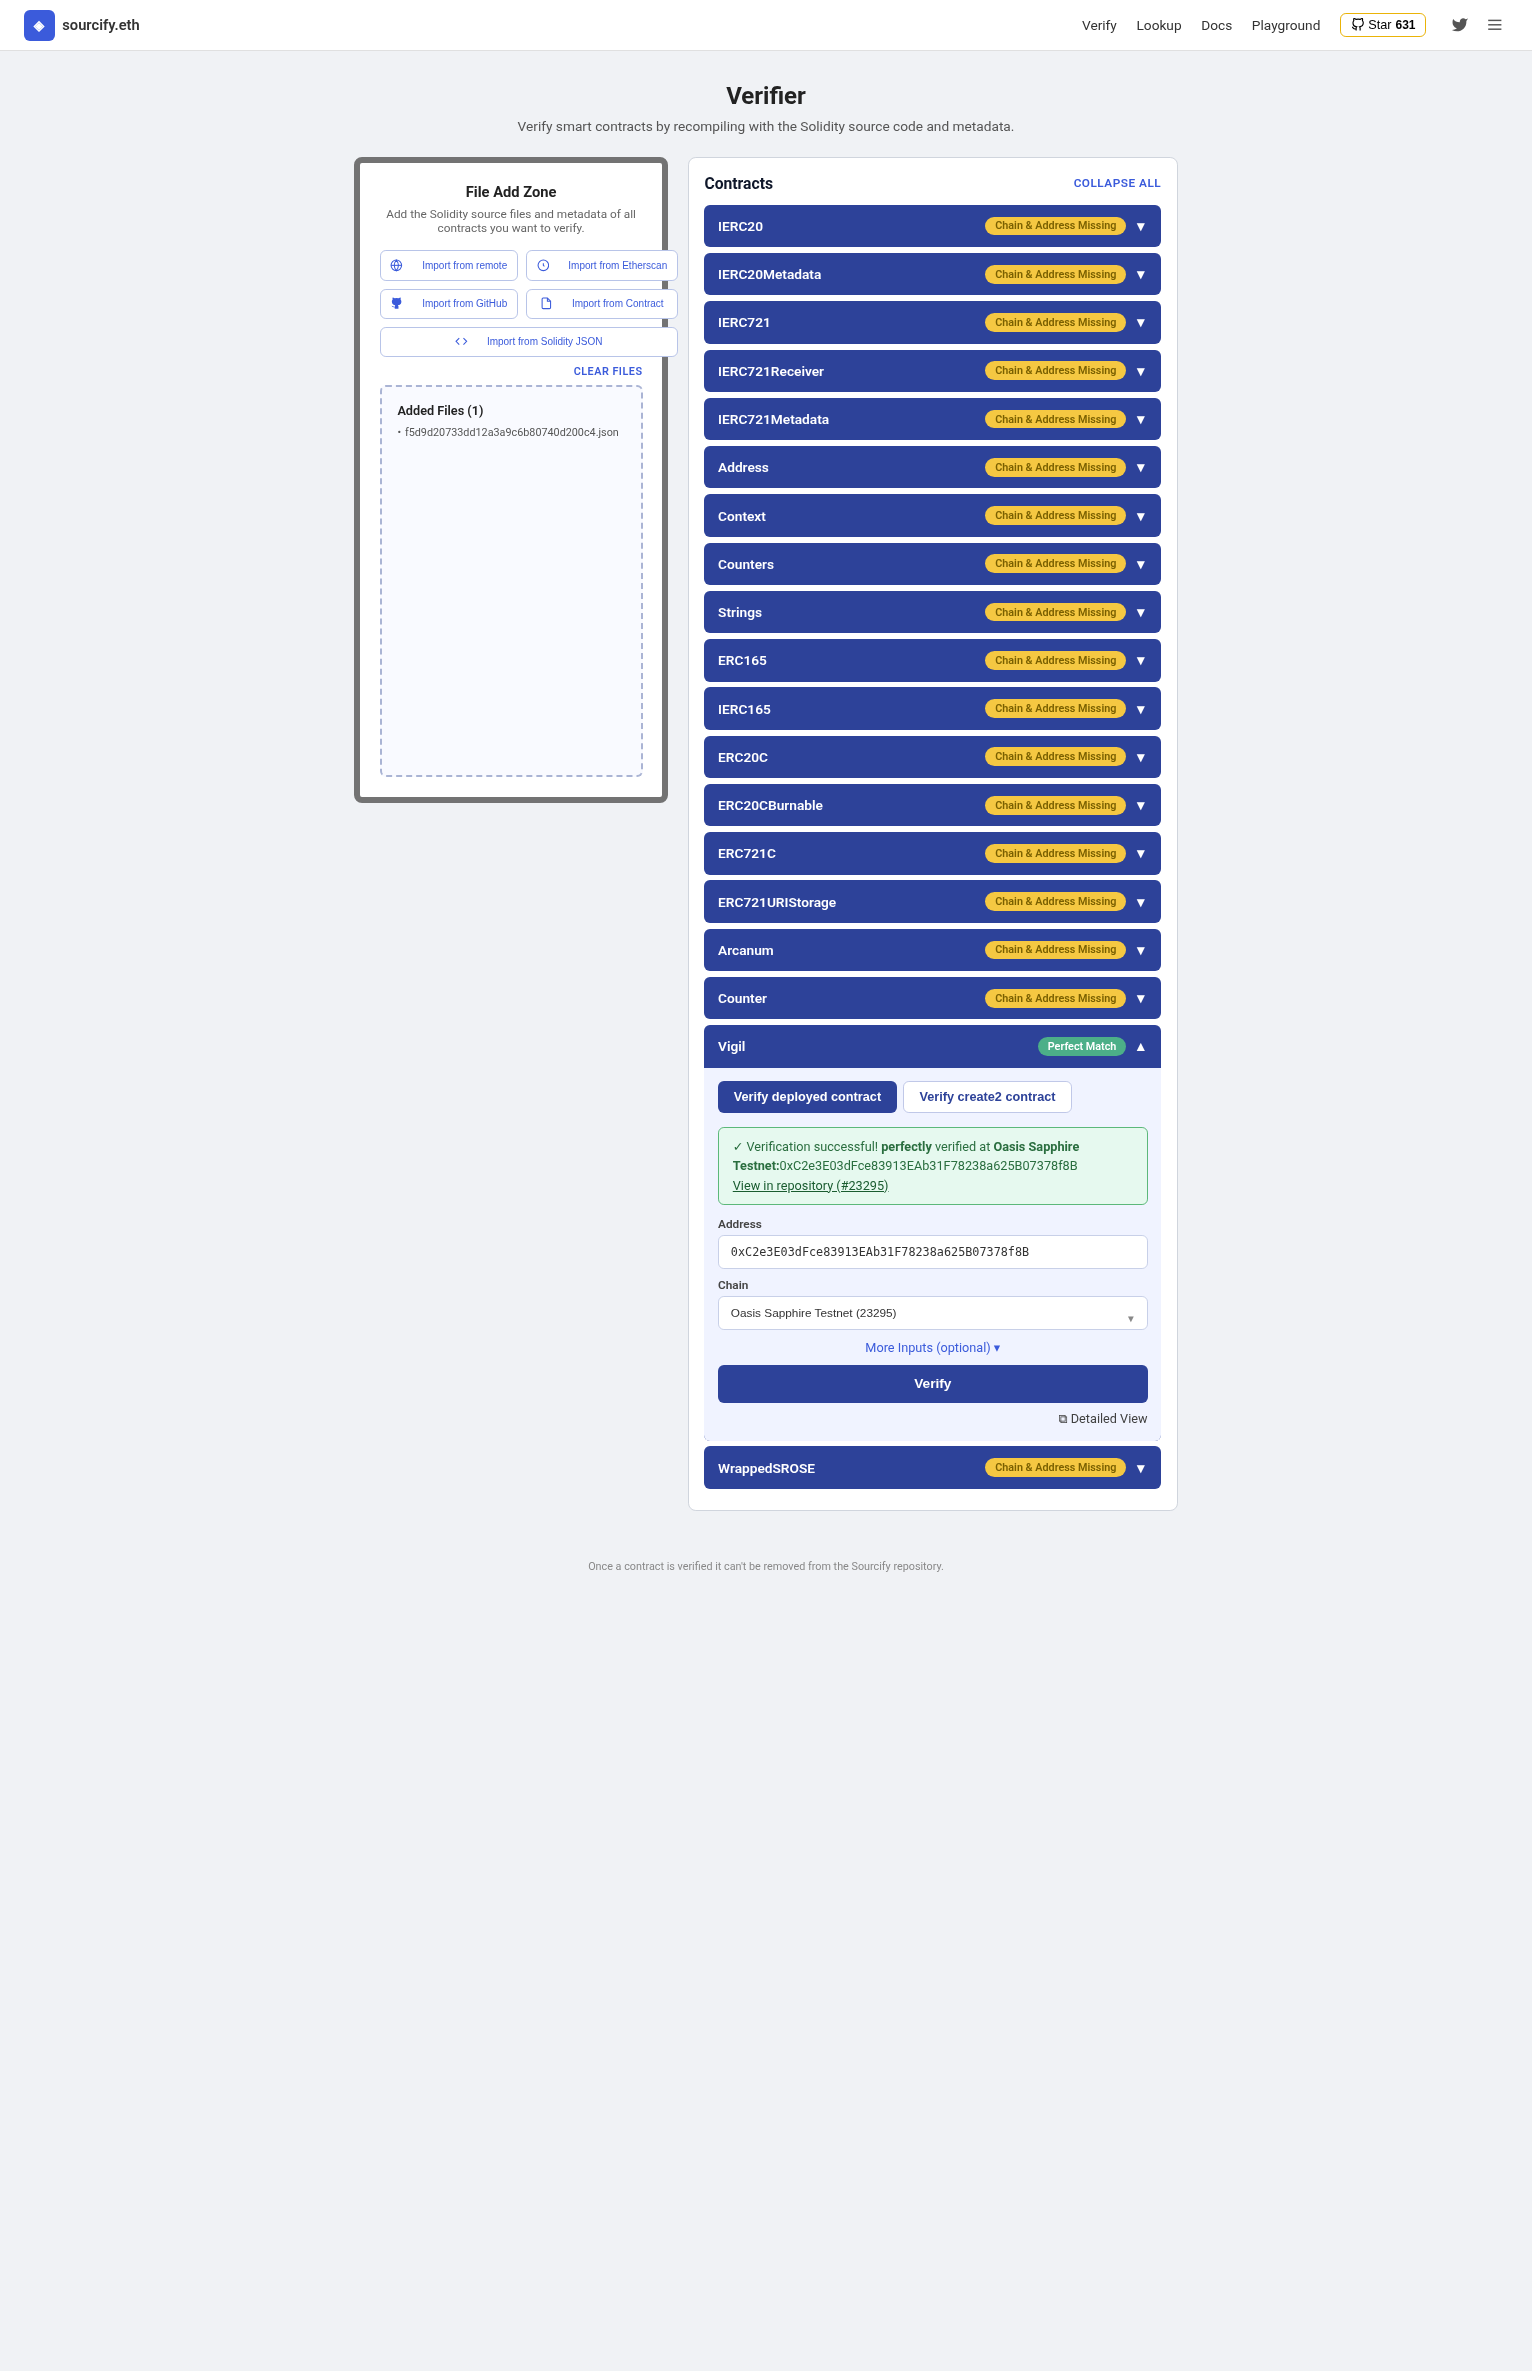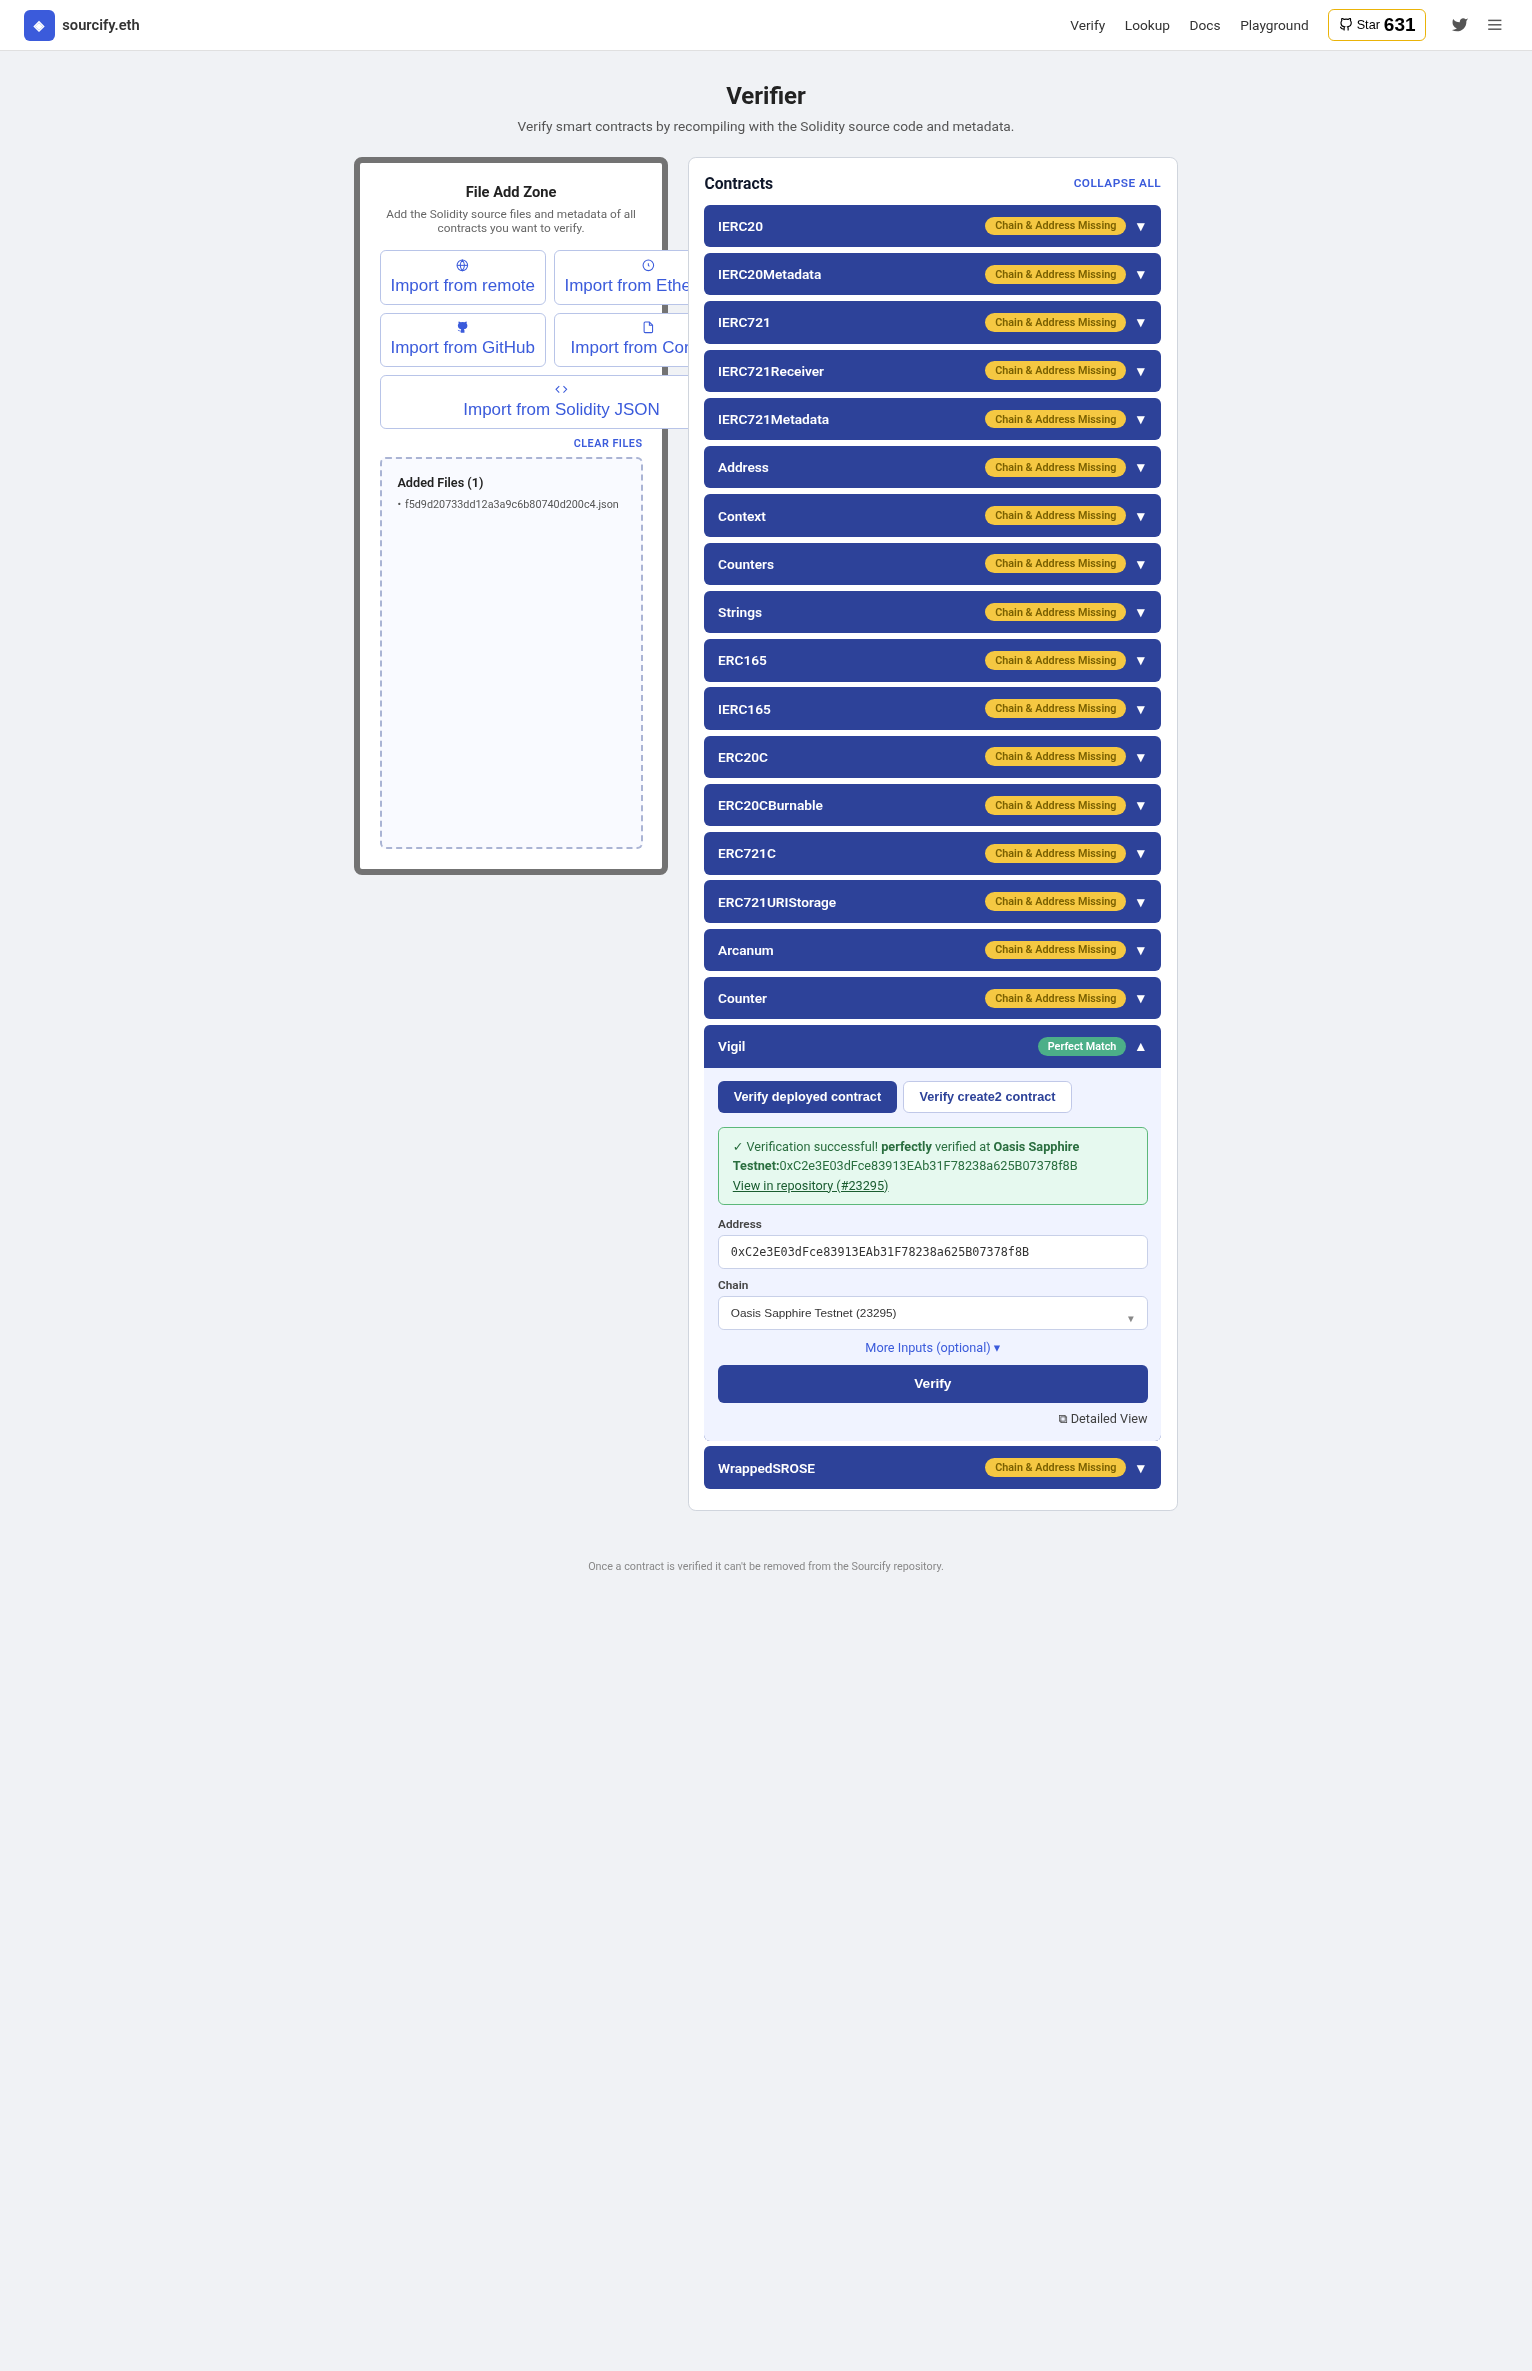--- a/index.html
+++ b/index.html
@@ -58,21 +58,21 @@
       gap: 3.9px;
       border: 1px solid #eab308;
       border-radius: 5.9px;
       padding: 3.9px 9.8px;
       font-size: 12.7px;
       cursor: pointer;
       background: white;
     }
     .star-count {
       font-weight: 600;
-      font-size: 19px;
+      font-size: 12px;
     }
     .social-icons {
       display: flex;
       gap: 7.8px;
       align-items: center;
     }
     .social-icon {
       width: 27.4px;
       height: 27.4px;
       display: flex;
@@ -140,29 +140,28 @@
       display: grid;
       grid-template-columns: 1fr 1fr;
       gap: 7.8px;
       margin-bottom: 7.8px;
     }
     .btn-import {
       border: 1px solid #b8c4e8;
       background: white;
       border-radius: 5.9px;
       padding: 7.8px 9.8px;
-      font-size: 17px;
+      font-size: 10px;
       color: #3b5bdb;
       cursor: pointer;
       display: flex;
       align-items: center;
-      gap: 4px;
+      gap: 19px;
       justify-content: center;
       white-space: nowrap;
-      flex-direction: column;
     }
     .btn-import-full {
       grid-column: 1 / -1;
     }
     .clear-files-link {
       text-align: right;
       font-size: 10.8px;
       color: #3b5bdb;
       cursor: pointer;
       margin-bottom: 7.8px;

